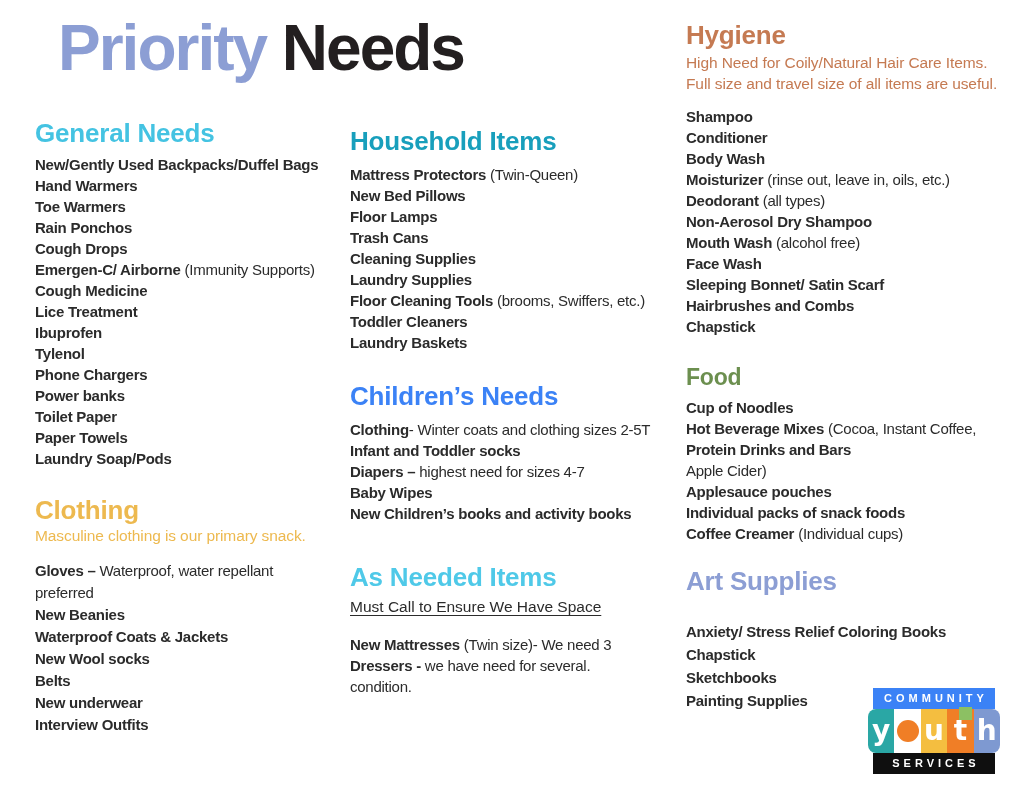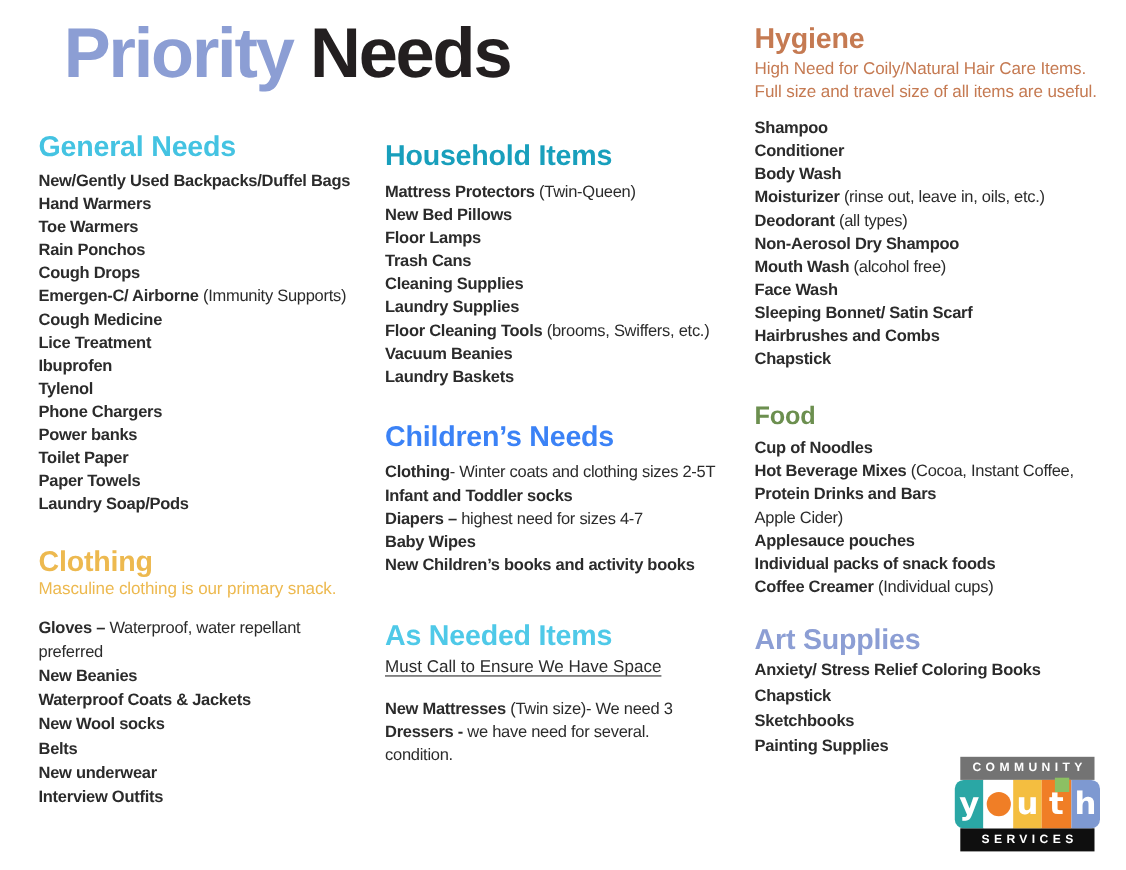--- a/index.html
+++ b/index.html
@@ -43,21 +43,21 @@
     margin-top:4px; font-size:15.5px; line-height:22px;
     text-decoration:underline; text-underline-offset:3px; color:#2b2b2b;
   }
   #sec-asneeded .items { margin-top:16px; }
   
   #sec-hygiene .sub-block { margin-top:2px; }
   #sec-hygiene .items { margin-top:12px; }
   #sec-food { margin-top:26px; }
   #sec-food .items { margin-top:6px; }
   #sec-art { margin-top:22px; }
-  #sec-art .items { margin-top:2px; }
+  #sec-art .items { margin-top:24px; }
 
   
   .logo { position:absolute; left:868px; top:688px; width:132px; }
   .logo-bar {
     background:#0f0f0f; color:#fff; font-weight:700;
     font-size:11px; letter-spacing:4px; text-align:center;
     height:21px; line-height:21px; padding-left:4px;
     margin:0 5px;
   }
   .logo-mid { height:44px; display:flex; align-items:stretch; position:relative; }
@@ -125,21 +125,21 @@
   <div class="section" id="sec-household">
     <div class="sec-h" style="color: rgb(24, 159, 188);">Household Items</div>
     <div class="items">
         <div class="item"><span class="b">Mattress Protectors</span><span> (Twin-Queen)</span></div>
         <div class="item"><span class="b">New Bed Pillows</span></div>
         <div class="item"><span class="b">Floor Lamps</span></div>
         <div class="item"><span class="b">Trash Cans</span></div>
         <div class="item"><span class="b">Cleaning Supplies</span></div>
         <div class="item"><span class="b">Laundry Supplies</span></div>
         <div class="item"><span class="b">Floor Cleaning Tools</span><span> (brooms, Swiffers, etc.)</span></div>
-        <div class="item"><span class="b">Vacuum Beanies</span></div>
+        <div class="item"><span class="b">Toddler Cleaners</span></div>
         <div class="item"><span class="b">Laundry Baskets</span></div>
       </div>
   </div>
   <div class="section" id="sec-children">
     <div class="sec-h" style="color: #3b82f6;">Children’s Needs</div>
     <div class="items">
         <div class="item"><span class="b">Clothing</span><span>- Winter coats and clothing sizes 2-5T</span></div>
         <div class="item"><span class="b">Infant and Toddler socks</span></div>
         <div class="item"><span class="b">Diapers – </span><span>highest need for sizes 4-7</span></div>
         <div class="item"><span class="b">Baby Wipes</span></div>
@@ -195,21 +195,21 @@
     <div class="items lh23">
         <div class="item"><span class="b">Anxiety/ Stress Relief Coloring Books</span></div>
         <div class="item"><span class="b">Chapstick</span></div>
         <div class="item"><span class="b">Sketchbooks</span></div>
         <div class="item"><span class="b">Painting Supplies</span></div>
       </div>
   </div>
 </div>
 
 <div class="logo">
-  <div class="logo-bar" style="background-color: #737373;">COMMUNITY</div>
+  <div class="logo-bar" style="background-color: #3b82f6;">COMMUNITY</div>
   <div class="logo-mid">
     <span class="tile tile-y" style="background-color: rgb(42, 167, 165);">y</span>
     <span class="tile tile-o" style="background-color: rgb(255, 255, 255);">o</span>
     <span class="tile" style="background-color: rgb(244, 190, 64);">u</span>
     <span class="tile" style="background-color: rgb(240, 126, 38);">t</span>
     <span class="tile tile-h" style="background-color: rgb(126, 153, 209);">h</span>
     <span class="green-accent" style="background-color: rgb(140, 192, 99);"></span>
   </div>
   <div class="logo-bar" style="background-color: rgb(15, 15, 15);">SERVICES</div>
 </div>

